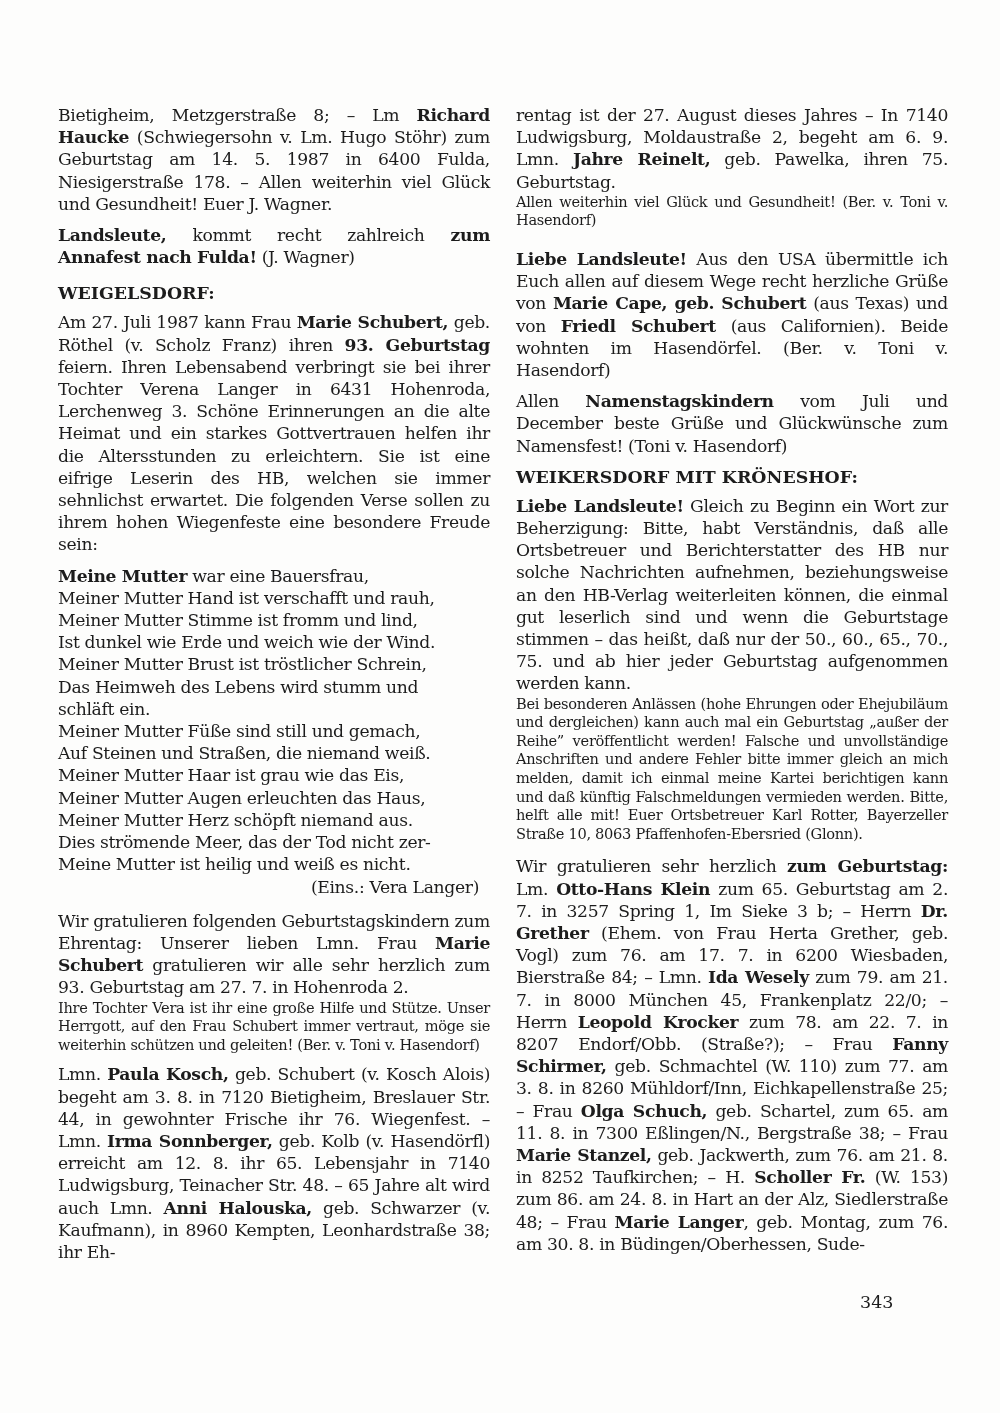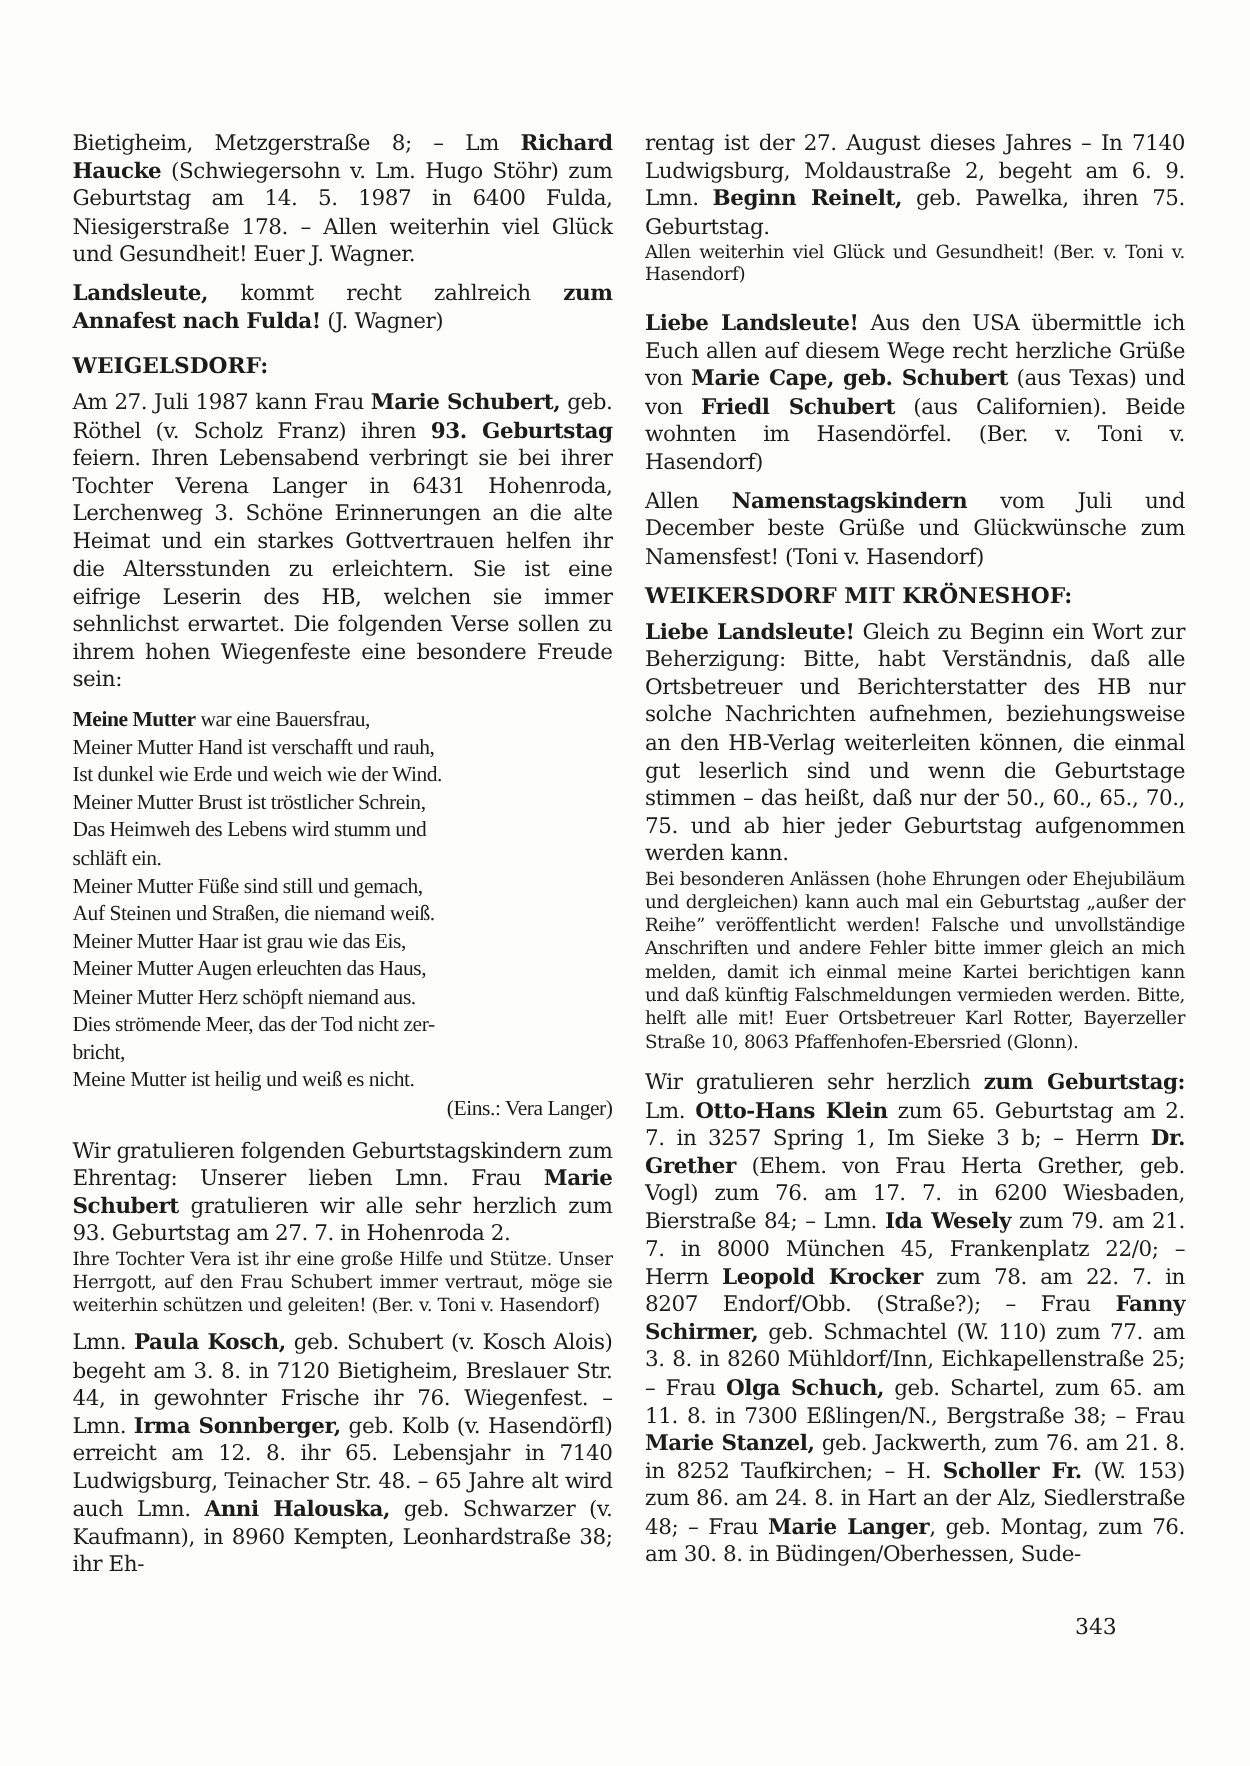--- a/index.html
+++ b/index.html
@@ -22,21 +22,21 @@
     .col.left { left: 58px; }
     .col.right { left: 516px; }
     p { margin: 0 0 9px 0; text-align: justify; hyphens: manual; }
     p.tight { margin-bottom: 0; }
     p.small { font-size: 14.6px; line-height: 18.6px; letter-spacing: -0.3px; }
     h2 {
       font-size: 17.4px; font-weight: bold; margin: 14px 0 7px 0;
       line-height: 22px; letter-spacing: 0;
     }
     b { font-weight: bold; }
-    .verse { margin: 0 0 12px 0; font-family: Liberation Serif, serif; }
+    .verse { margin: 0 11px 12px 0; }
     .verse div { white-space: nowrap; }
     .verse .sig { text-align: right; white-space: nowrap; }
     .page-number {
       position: absolute; left: 860px; top: 1292px;
       font-size: 17.5px;
     }
   </style>
 </head>
 <body>
 
@@ -46,45 +46,45 @@
 
   <p><b>Landsleute,</b><span> kommt recht zahlreich </span><b>zum Annafest nach Fulda!</b><span> (J. Wagner)</span></p>
 
   <h2>WEIGELSDORF:</h2>
 
   <p><span>Am 27. Juli 1987 kann Frau </span><b>Marie Schubert,</b><span> geb. Röthel (v. Scholz Franz) ihren </span><b>93. Geburtstag</b><span> feiern. Ihren Lebensabend verbringt sie bei ihrer Tochter Verena Langer in 6431 Hohenroda, Lerchenweg 3. Schöne Erinnerungen an die alte Heimat und ein starkes Gottvertrauen helfen ihr die Altersstunden zu erleichtern. Sie ist eine eifrige Leserin des HB, welchen sie immer sehnlichst erwartet. Die folgenden Verse sollen zu ihrem hohen Wiegenfeste eine besondere Freude sein:</span></p>
 
   <div class="verse">
     <div><b>Meine Mutter</b><span> war eine Bauersfrau,</span></div>
     <div>Meiner Mutter Hand ist verschafft und rauh,</div>
+    <div>Meiner Mutter Stimme ist fromm und lind,</div>
     <div>Ist dunkel wie Erde und weich wie der Wind.</div>
     <div>Meiner Mutter Brust ist tröstlicher Schrein,</div>
     <div>Das Heimweh des Lebens wird stumm und</div>
     <div>schläft ein.</div>
     <div>Meiner Mutter Füße sind still und gemach,</div>
     <div>Auf Steinen und Straßen, die niemand weiß.</div>
     <div>Meiner Mutter Haar ist grau wie das Eis,</div>
     <div>Meiner Mutter Augen erleuchten das Haus,</div>
     <div>Meiner Mutter Herz schöpft niemand aus.</div>
     <div>Dies strömende Meer, das der Tod nicht zer-</div>
-    <div>bricht,</div>
     <div>Meine Mutter ist heilig und weiß es nicht.</div>
     <div class="sig">(Eins.: Vera Langer)</div>
   </div>
 
   <p class="tight"><span>Wir gratulieren folgenden Geburtstagskindern zum Ehrentag: Unserer lieben Lmn. Frau </span><b>Marie Schubert</b><span> gratulieren wir alle sehr herzlich zum 93. Geburtstag am 27. 7. in Hohenroda 2.</span></p>
 
   <p class="small">Ihre Tochter Vera ist ihr eine große Hilfe und Stütze. Unser Herrgott, auf den Frau Schubert immer vertraut, möge sie weiterhin schützen und geleiten! (Ber. v. Toni v. Hasendorf)</p>
 
   <p><span>Lmn. </span><b>Paula Kosch,</b><span> geb. Schubert (v. Kosch Alois) begeht am 3. 8. in 7120 Bietigheim, Breslauer Str. 44, in gewohnter Frische ihr 76. Wiegenfest. – Lmn. </span><b>Irma Sonnberger,</b><span> geb. Kolb (v. Hasendörfl) erreicht am 12. 8. ihr 65. Lebensjahr in 7140 Ludwigsburg, Teinacher Str. 48. – 65 Jahre alt wird auch Lmn. </span><b>Anni Halouska,</b><span> geb. Schwarzer (v. Kaufmann), in 8960 Kempten, Leonhardstraße 38; ihr Eh-</span></p>
 </div>
 
 <div class="col right">
 
-  <p class="tight"><span>rentag ist der 27. August dieses Jahres – In 7140 Ludwigsburg, Moldaustraße 2, begeht am 6. 9. Lmn. </span><b>Beginn Reinelt,</b><span> geb. Pawelka, ihren 75. Geburtstag.</span></p>
+  <p class="tight"><span>rentag ist der 27. August dieses Jahres – In 7140 Ludwigsburg, Moldaustraße 2, begeht am 6. 9. Lmn. </span><b>Jahre Reinelt,</b><span> geb. Pawelka, ihren 75. Geburtstag.</span></p>
 
   <p class="small" style="margin-bottom:18px">Allen weiterhin viel Glück und Gesundheit! (Ber. v. Toni v. Hasendorf)</p>
 
   <p><b>Liebe Landsleute!</b><span> Aus den USA übermittle ich Euch allen auf diesem Wege recht herzliche Grüße von </span><b>Marie Cape, geb. Schubert</b><span> (aus Texas) und von </span><b>Friedl Schubert</b><span> (aus Californien). Beide wohnten im Hasendörfel. (Ber. v. Toni v. Hasendorf)</span></p>
 
   <p><span>Allen </span><b>Namenstagskindern</b><span> vom Juli und December beste Grüße und Glückwünsche zum Namensfest! (Toni v. Hasendorf)</span></p>
 
   <h2 style="margin-top:6px">WEIKERSDORF MIT KRÖNESHOF:</h2>
 
   <p class="tight"><b>Liebe Landsleute!</b><span> Gleich zu Beginn ein Wort zur Beherzigung: Bitte, habt Verständnis, daß alle Ortsbetreuer und Berichterstatter des HB nur solche Nachrichten aufnehmen, beziehungsweise an den HB-Verlag weiterleiten können, die einmal gut leserlich sind und wenn die Geburtstage stimmen – das heißt, daß nur der 50., 60., 65., 70., 75. und ab hier jeder Geburtstag aufgenommen werden kann.</span></p>

